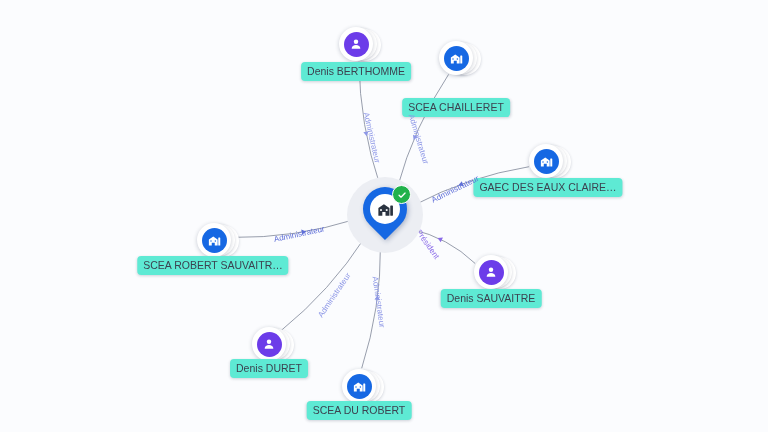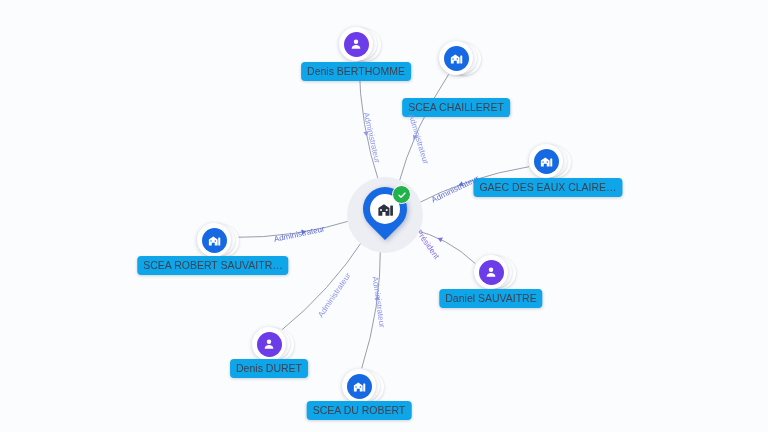--- a/index.html
+++ b/index.html
@@ -73,21 +73,21 @@
   .company .node-disc  { width: 34px; height: 34px; left: -17px; top: -17px; }
   .company .node-glyph { width: 25px; height: 25px; background: #1668e3; }
   .company .s1 { width: 32px; height: 32px; left: -11px; top: -16px; }
   .company .s2 { width: 32px; height: 32px; left: -7px;  top: -15px; }
 
   
   .node-label {
     position: absolute;
     transform: translateX(-50%);
     white-space: nowrap;
-    background: #0ea5e9;
+    background: #5eead4;
     color: #3c4250;
     font-size: 10.5px;
     line-height: 13px;
     padding: 3px 6px;
     border-radius: 4px;
     box-shadow: 0 1px 3px rgba(30,40,70,0.20);
   }
 
   
   #center-node {
@@ -246,21 +246,21 @@
         <div class="node-stack s1"></div>
         <div class="node-disc">
           <div class="node-glyph" style="background: rgb(108, 60, 233);">
             <svg width="14" height="14" viewBox="0 0 24 24">
               <circle cx="12" cy="8" r="3.8" fill="#ffffff"></circle>
               <path d="M4.6 20c0-4.1 3.3-6.3 7.4-6.3s7.4 2.2 7.4 6.3z" fill="#ffffff"></path>
             </svg>
           </div>
         </div>
       </div>
-      <div class="node-label" style="left: 491px; top: 289px;">Daniel SAUVAITRE</div>
+      <div class="node-label" style="left: 491px; top: 289px;">Denis SAUVAITRE</div>
       <div class="node company" style="left: 359px; top: 386px;">
         <div class="node-stack s2"></div>
         <div class="node-stack s1"></div>
         <div class="node-disc">
           <div class="node-glyph" style="background: rgb(22, 104, 227);">
             <svg width="15" height="15" viewBox="0 0 24 24">
               <path fill="#ffffff" d="M3 20V10.2L10 5.4l7 4.8V20h-4.6v-4.6H7.6V20H3z"></path>
               <rect x="18" y="7.2" width="3.2" height="12.8" rx="0.6" fill="#ffffff"></rect>
               <rect x="5.4" y="11.8" width="2" height="2" fill="#1668e3"></rect>
               <rect x="12.4" y="11.8" width="2" height="2" fill="#1668e3"></rect>

